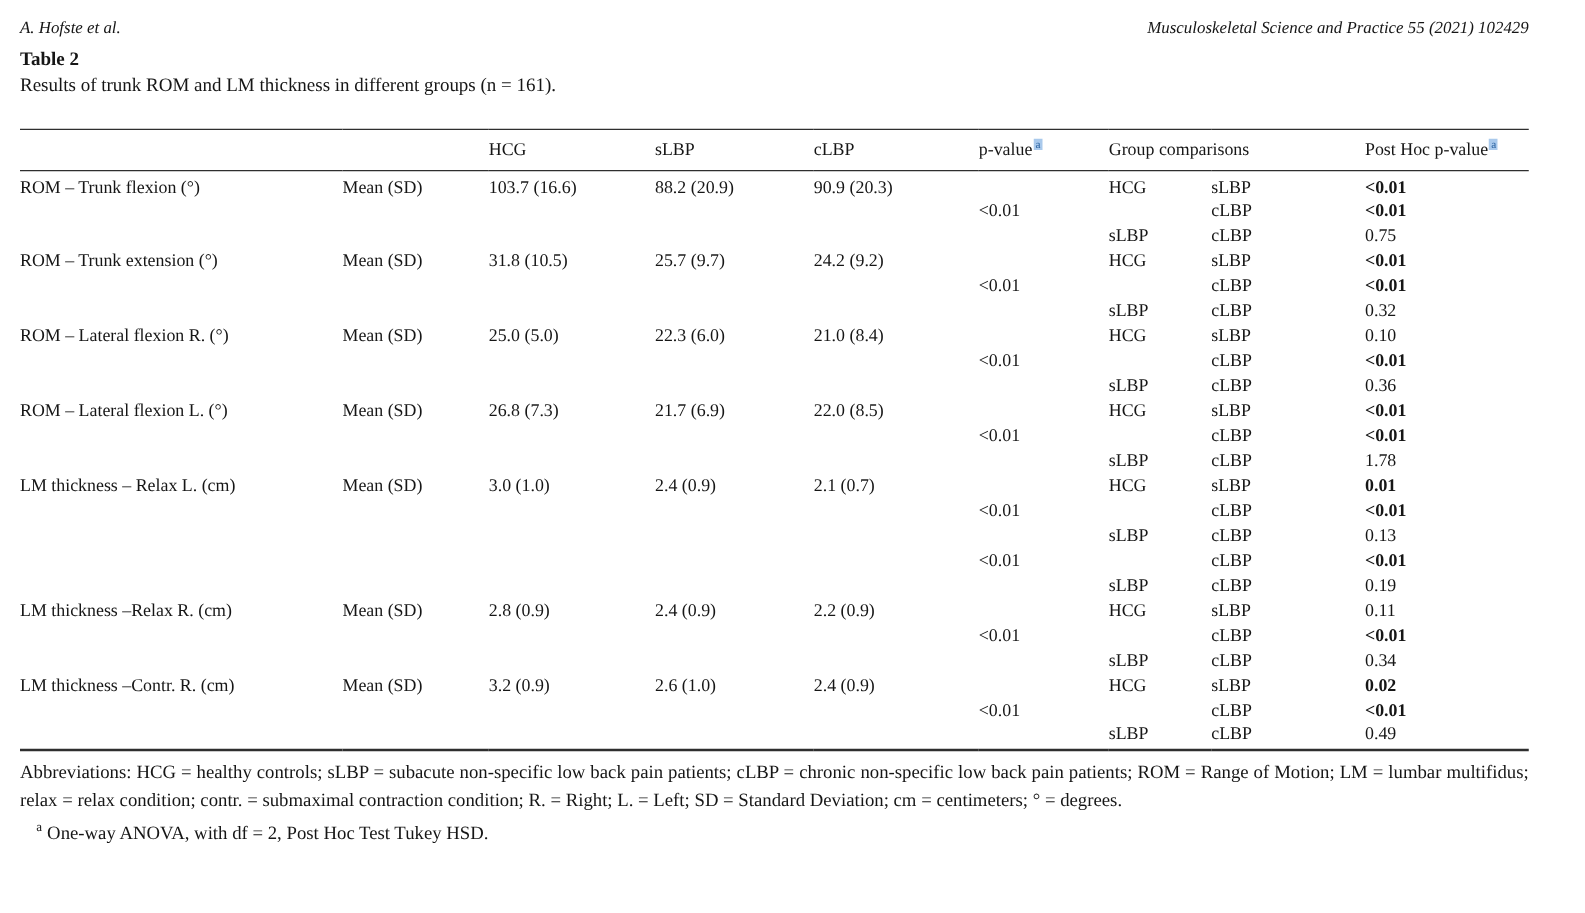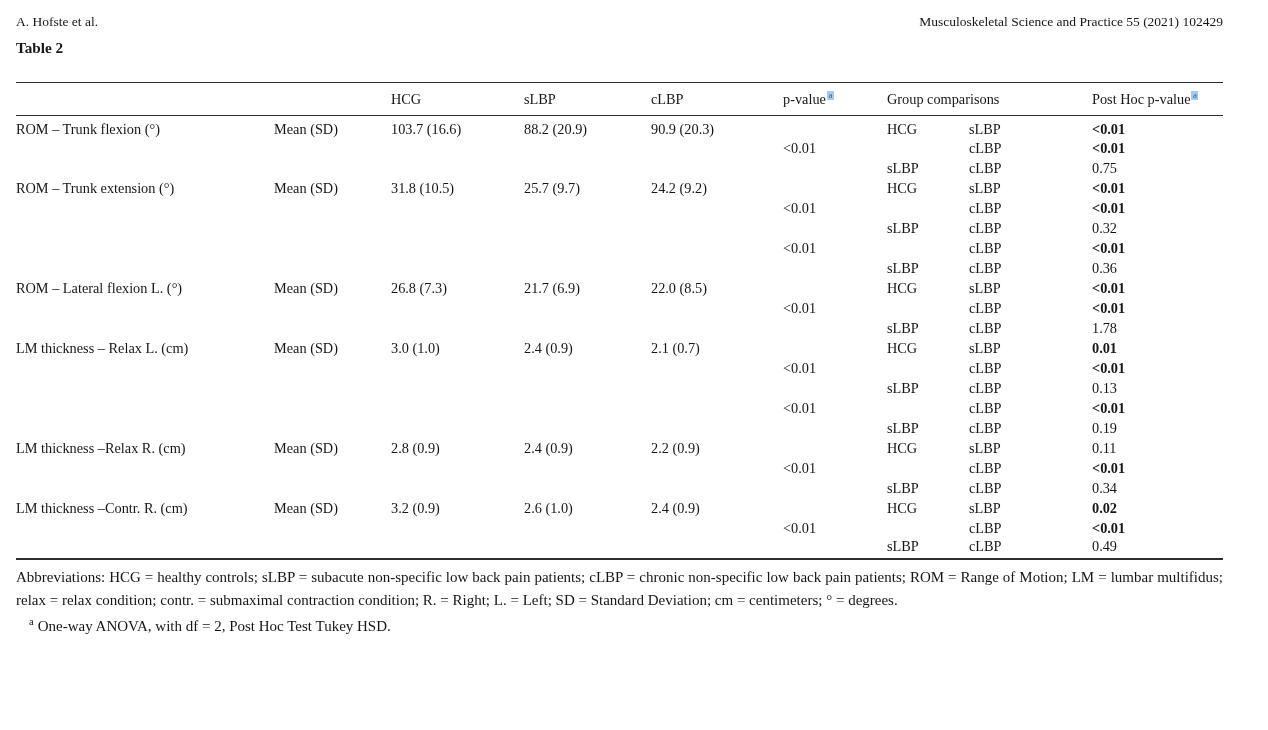--- a/index.html
+++ b/index.html
@@ -8,21 +8,21 @@
     width: 1268px; height: 730px;
     background: #ffffff;
     color: #161616;
     font-family: "Liberation Serif", "DejaVu Serif", serif;
     overflow: hidden;
   }
   .page { padding: 14px 45px 0 16px; }
 
   .running-head {
     display: flex; justify-content: space-between; align-items: baseline;
-    font-size: 13.5px; line-height: 16px;
+    font-style: italic; font-size: 13.5px; line-height: 16px;
   }
 
   .table-label {
     margin-top: 8px;
     font-weight: bold; font-size: 15.2px; line-height: 20px;
   }
   .table-caption { font-size: 15.2px; line-height: 21px; }
 
   table.data-table {
     margin-top: 24px;
@@ -71,20 +71,21 @@
 <body>
 
 <div class="page">
 
   <div class="running-head">
     <span>A. Hofste et al.</span>
     <span>Musculoskeletal Science and Practice 55 (2021) 102429</span>
   </div>
 
   <div class="table-label">Table 2</div>
+  <div class="table-caption">Results of trunk ROM and LM thickness in different groups (n = 161).</div>
 
   <table class="data-table">
     <colgroup>
       <col style="width:258px">
         <col style="width:117px">
         <col style="width:133px">
       <col style="width:127px">
         <col style="width:132px">
         <col style="width:104px">
       <col style="width:82px">
@@ -164,20 +165,31 @@
           <td></td>
           <td></td>
           <td></td>
           <td></td>
           <td></td>
           <td>sLBP</td>
           <td>cLBP</td>
           <td>0.32</td>
         </tr>
         <tr>
+          <td>ROM – Lateral flexion R. (°)</td>
+          <td>Mean (SD)</td>
+          <td>25.0 (5.0)</td>
+          <td>22.3 (6.0)</td>
+          <td>21.0 (8.4)</td>
+          <td></td>
+          <td>HCG</td>
+          <td>sLBP</td>
+          <td>0.10</td>
+        </tr>
+        <tr>
           <td></td>
           <td></td>
           <td></td>
           <td></td>
           <td></td>
           <td>&lt;0.01</td>
           <td></td>
           <td>cLBP</td>
           <td class="bold">&lt;0.01</td>
         </tr>

